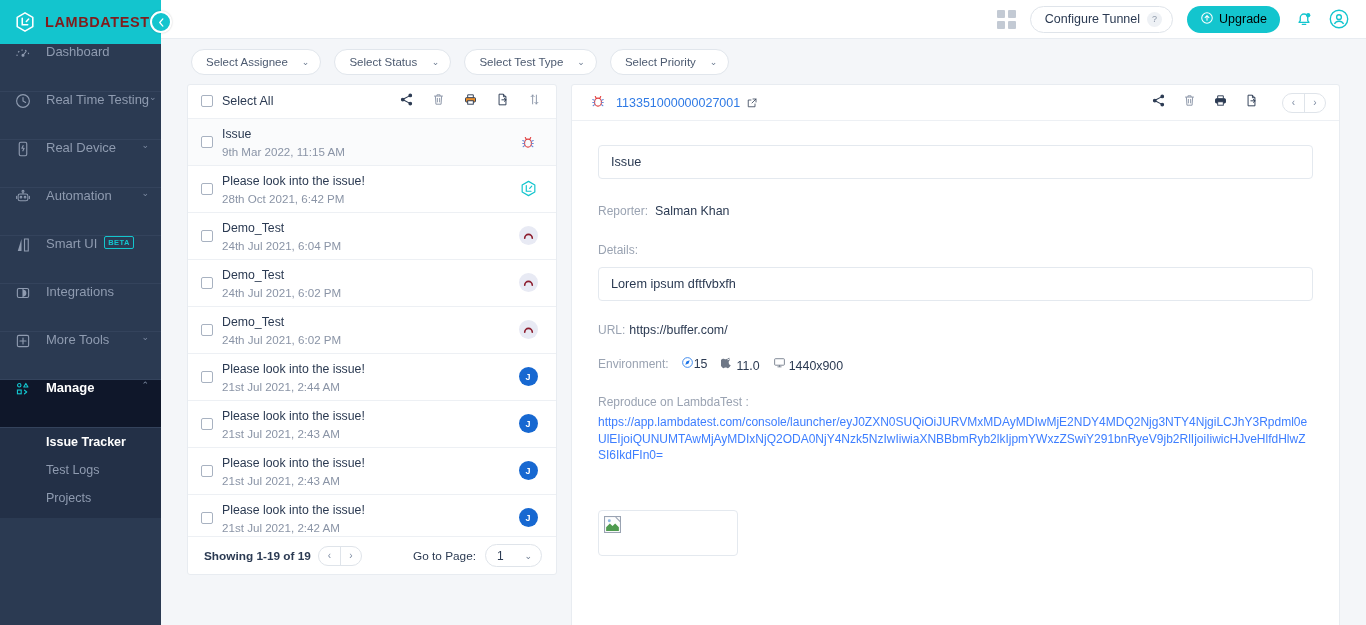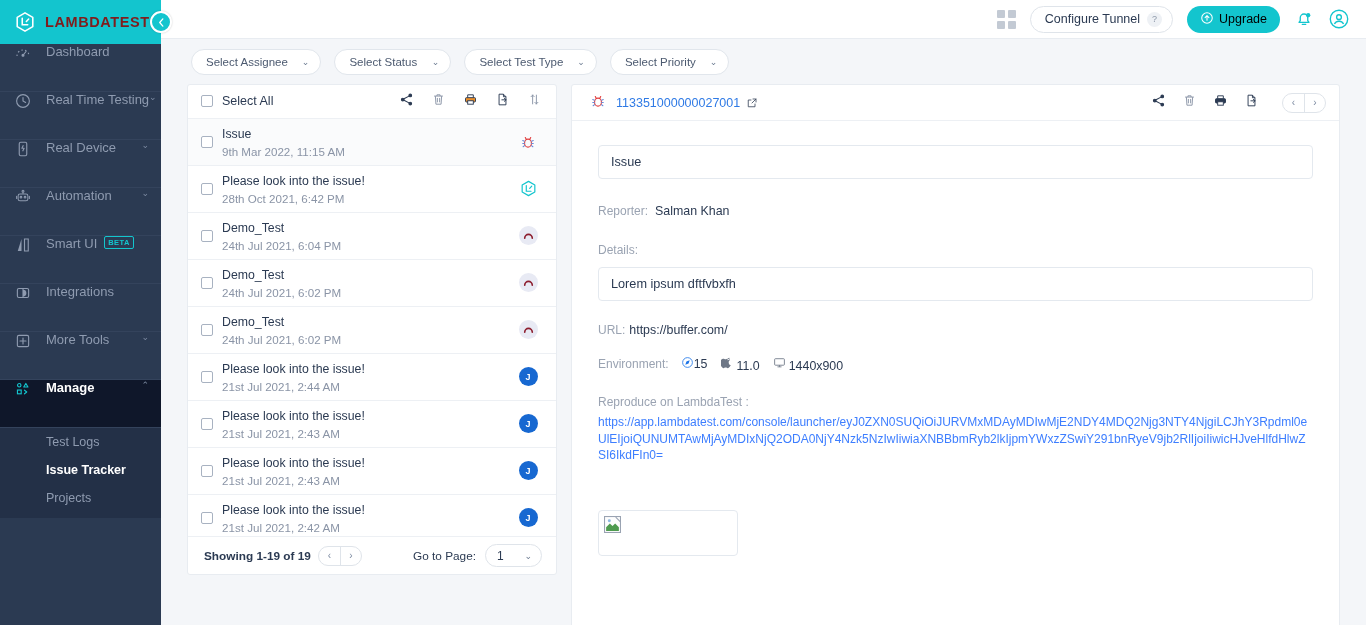--- a/index.html
+++ b/index.html
@@ -302,25 +302,25 @@
               <path d="M15.8 4.6 18.6 9.4h-5.6z" stroke-linejoin="round"></path>
             <rect x="4.6" y="13.4" width="5" height="5"></rect>
               <path d="M14 13.6 17 16l-3 2.4" stroke-linecap="round" stroke-linejoin="round"></path>
           </svg>
         </span>
         <span class="lbl">Manage</span>
         <span class="chev">⌃</span>
       </div>
 
       <div class="subnav">
+        <div class="sub-item active">
+          <span>Issue Tracker</span>
+        </div>
         <div class="sub-item">
           <span>Test Logs</span>
-        </div>
-        <div class="sub-item active">
-          <span>Issue Tracker</span>
         </div>
         <div class="sub-item">
           <span>Projects</span>
         </div>
       </div>
     </nav>
     <div class="sidebar-foot"></div>
   </aside>
 
   <div class="main">

